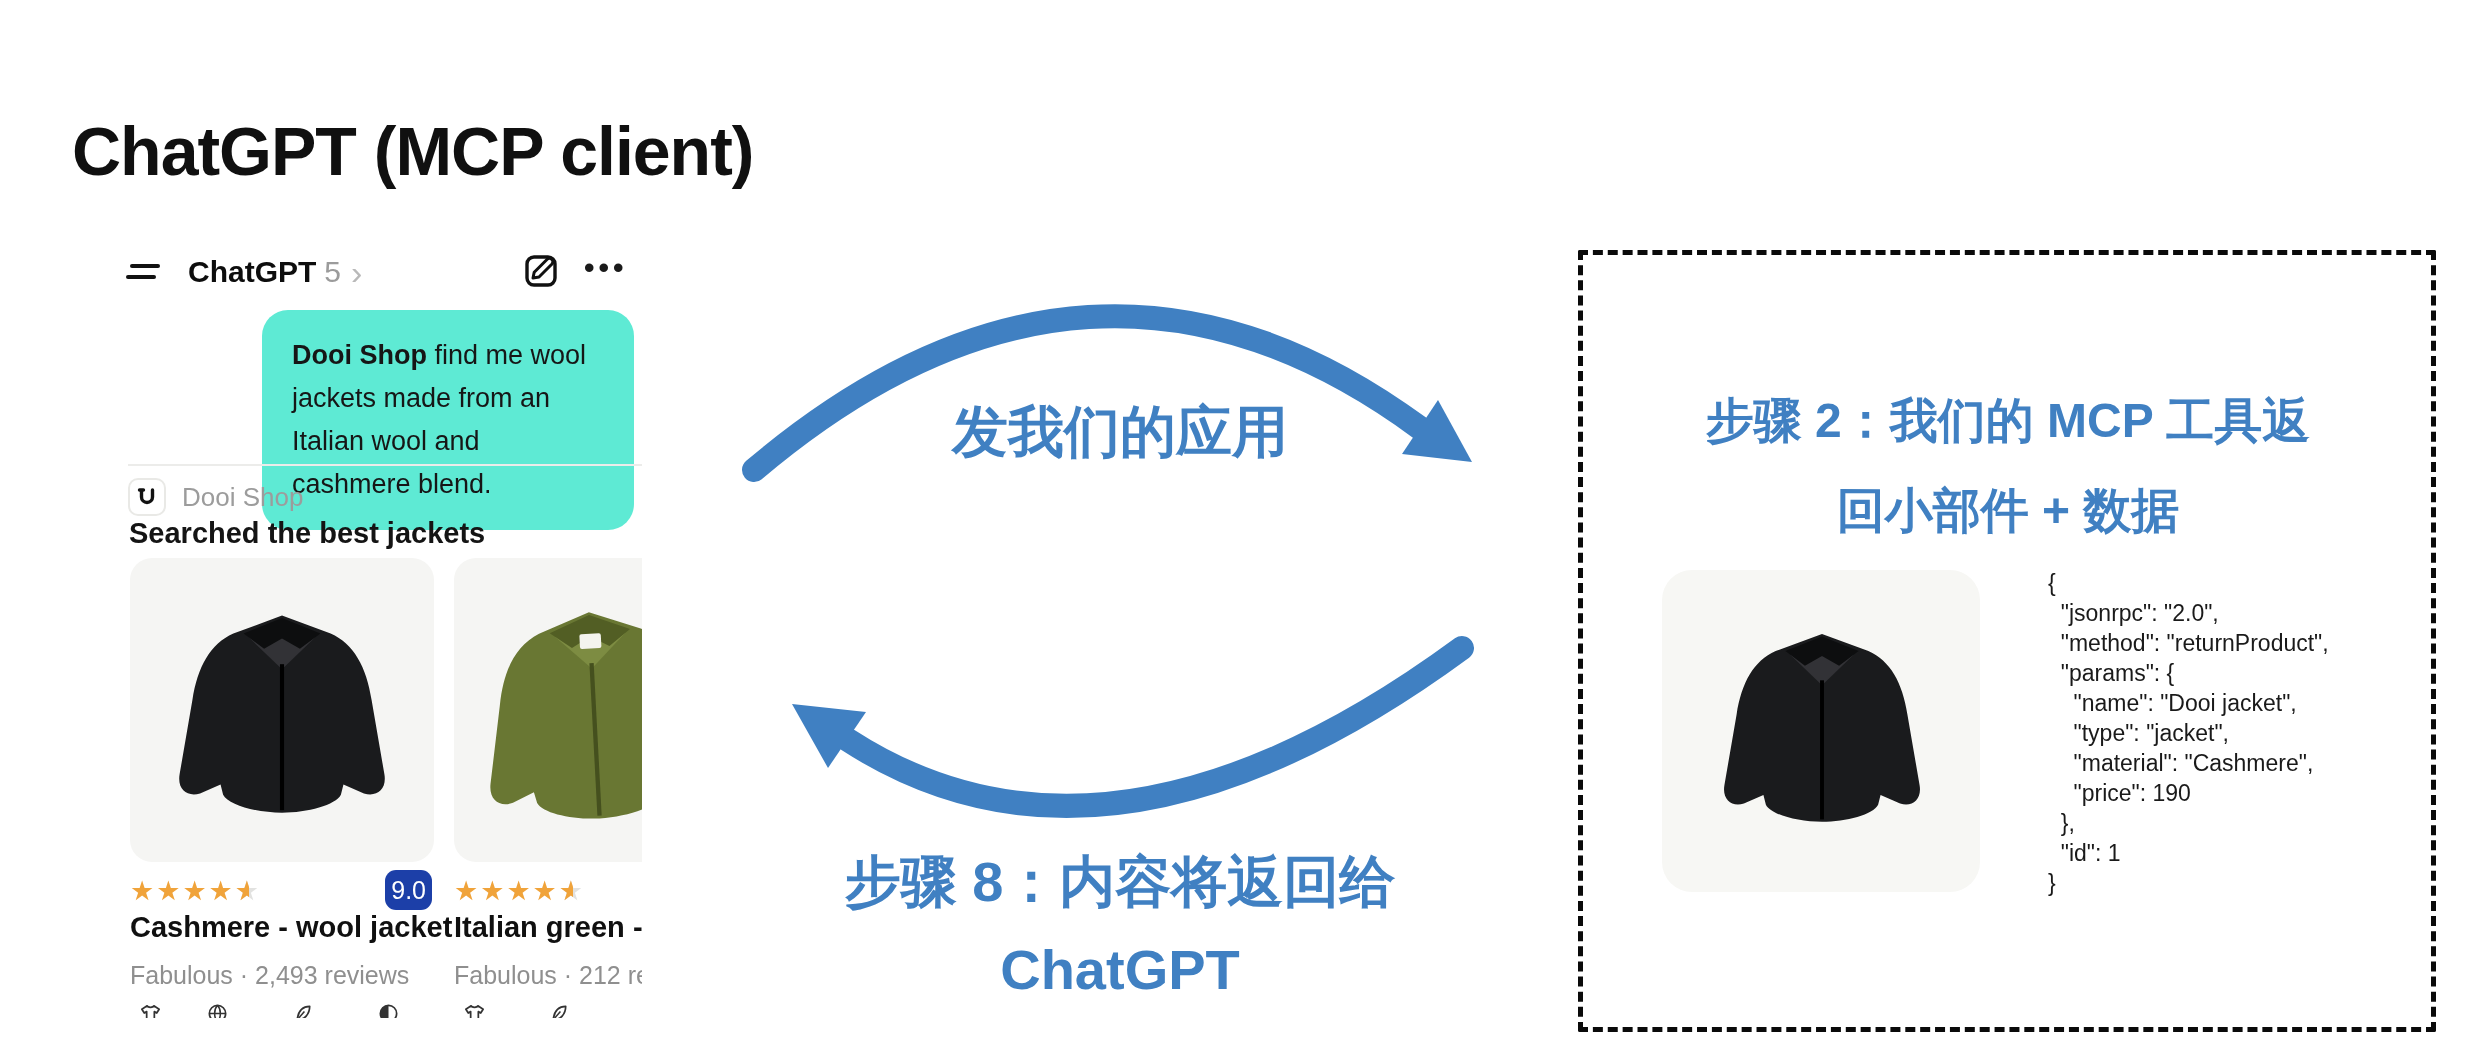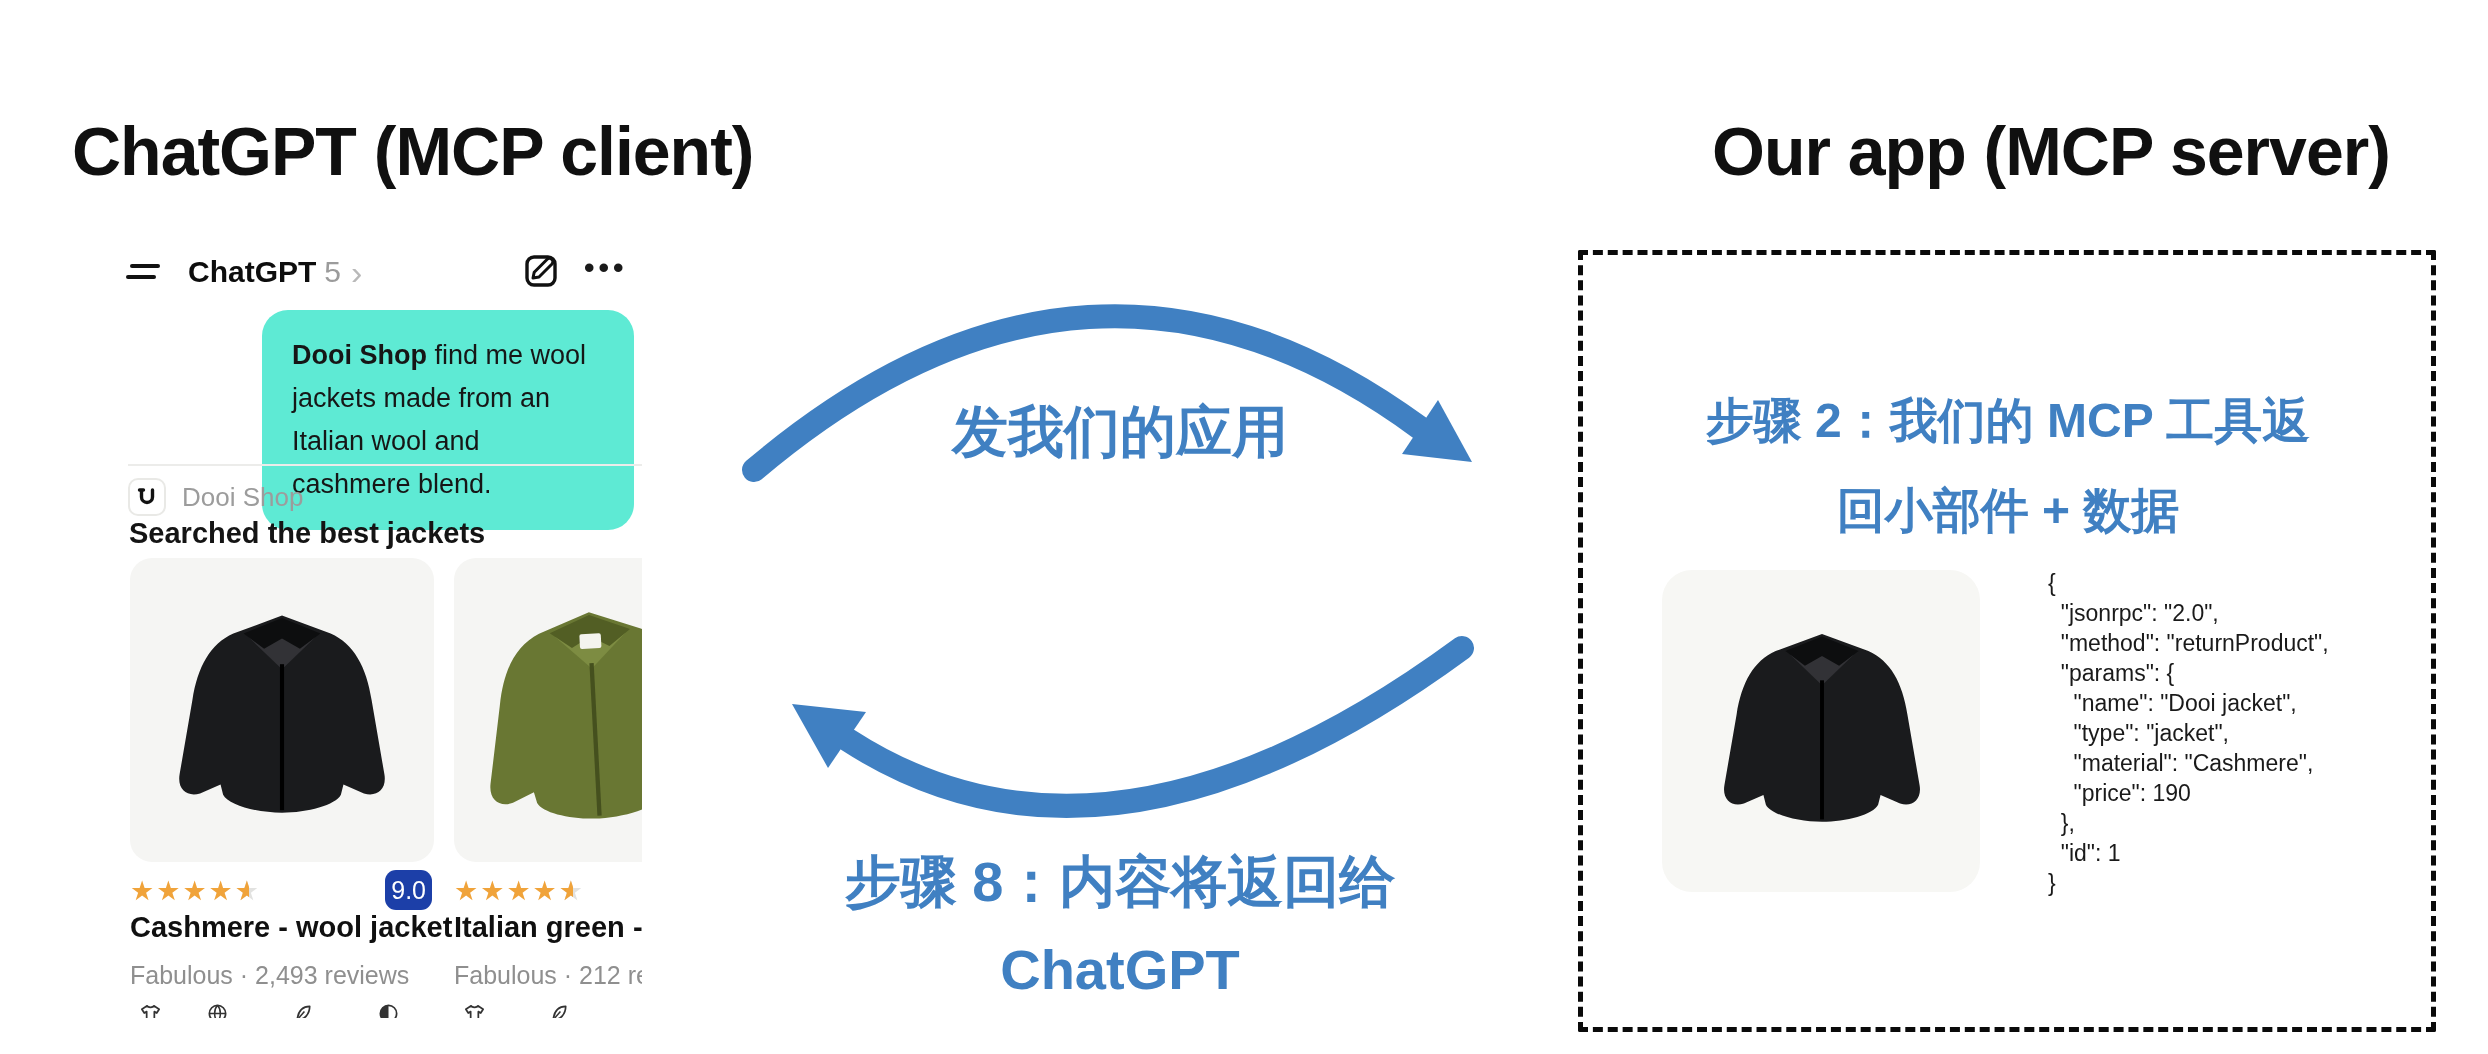--- a/index.html
+++ b/index.html
@@ -68,21 +68,20 @@
   .widget-tile{left:1662px;top:570px;width:318px;height:322px;background:#f7f7f4;border-radius:30px;overflow:hidden;}
   .code{left:2048px;top:568px;font-size:23px;line-height:30px;color:#1a1a1a;margin:0;
         font-family:"Liberation Sans", sans-serif;white-space:pre;}
 </style>
 </head>
 <body>
 
 <div class="canvas">
 
   <div class="abs main-title" style="left:72px;top:112px;">ChatGPT (MCP client)</div>
-  <div class="abs main-title" style="left:1712px;top:112px;">Our app (MCP server)</div>
 
   <div class="abs chat-header">
     <svg class="hamburger" viewBox="0 0 36 26">
       <line x1="6" y1="7" x2="32" y2="7" stroke="#111" stroke-width="4" stroke-linecap="round"></line>
       <line x1="2" y1="18" x2="28" y2="18" stroke="#111" stroke-width="4" stroke-linecap="round"></line>
     </svg>
     <span class="chat-title">ChatGPT</span>
     <span class="chat-model">5</span>
     <span class="chat-chevron">›</span>
   </div>

